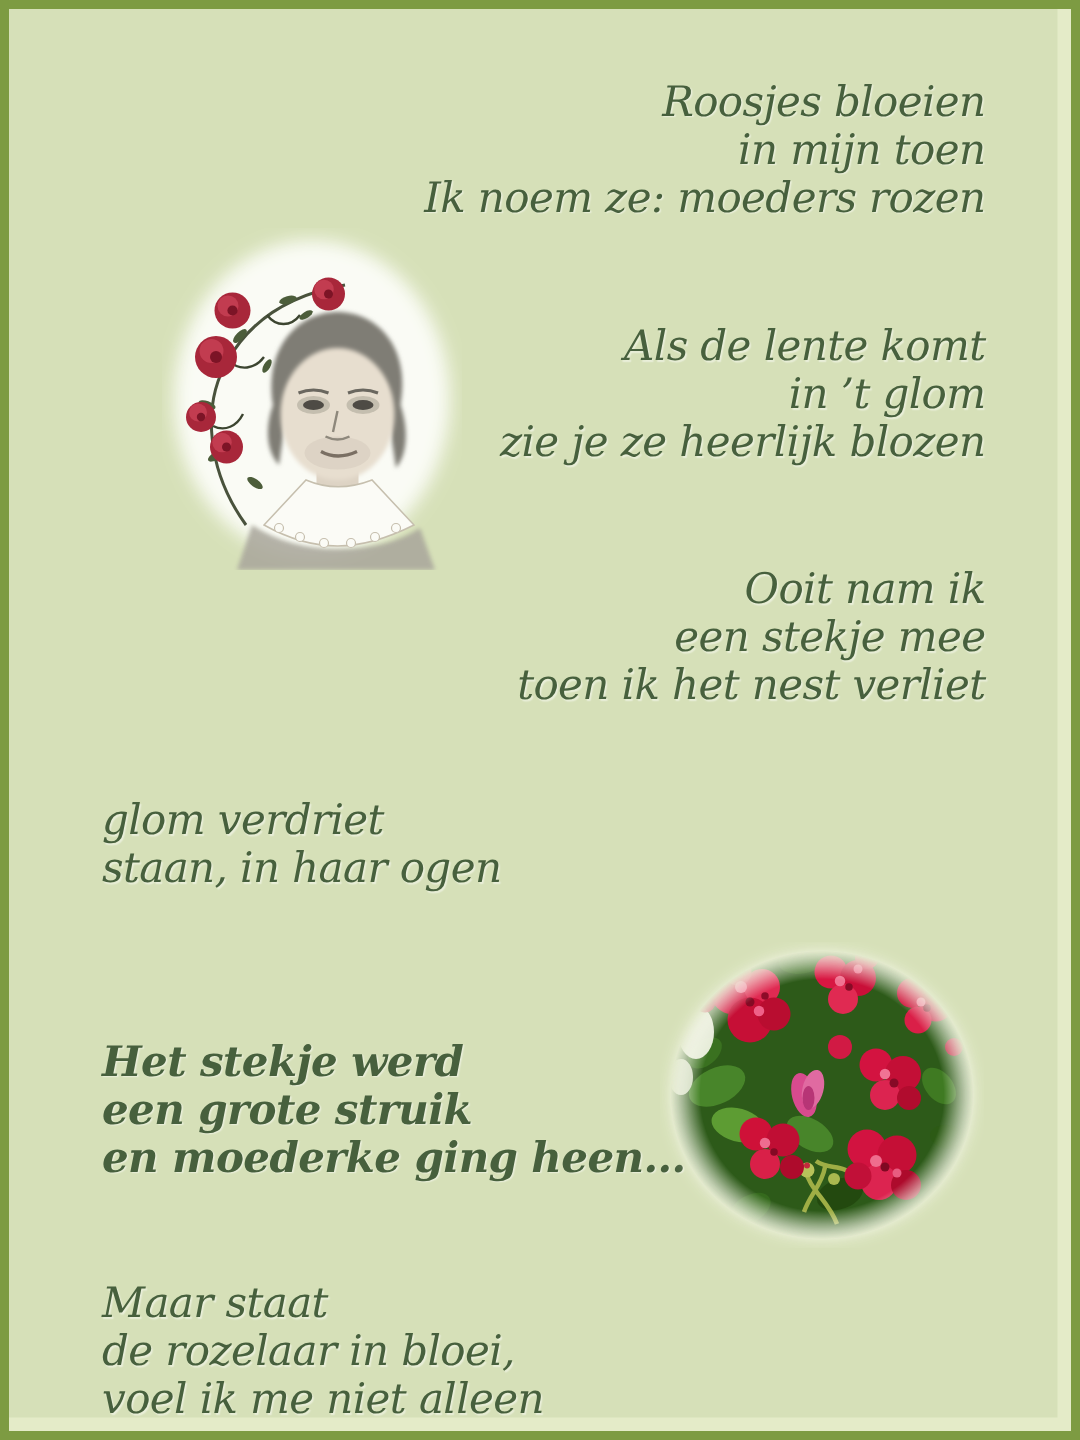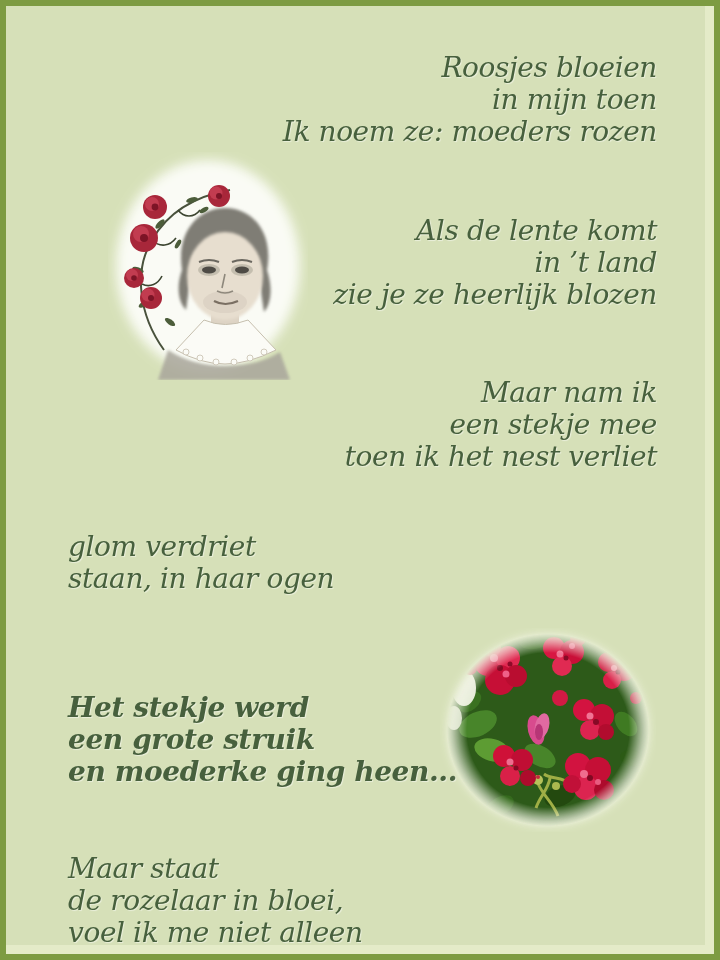--- a/index.html
+++ b/index.html
@@ -54,26 +54,26 @@
 <div class="slide">
 
   <div class="stanza right s1">
     <div>Roosjes bloeien</div>
     <div>in mijn toen</div>
     <div>Ik noem ze: moeders rozen</div>
   </div>
 
   <div class="stanza right s2">
     <div>Als de lente komt</div>
-    <div>in ’t land</div>
+    <div>in ’t glom</div>
     <div>zie je ze heerlijk blozen</div>
   </div>
 
   <div class="stanza right s3">
-    <div>Maar nam ik</div>
+    <div>Ooit nam ik</div>
     <div>een stekje mee</div>
     <div>toen ik het nest verliet</div>
   </div>
 
   <div class="stanza left s4">
     <div>glom verdriet</div>
     <div>staan, in haar ogen</div>
   </div>
 
   <div class="stanza left s5">

